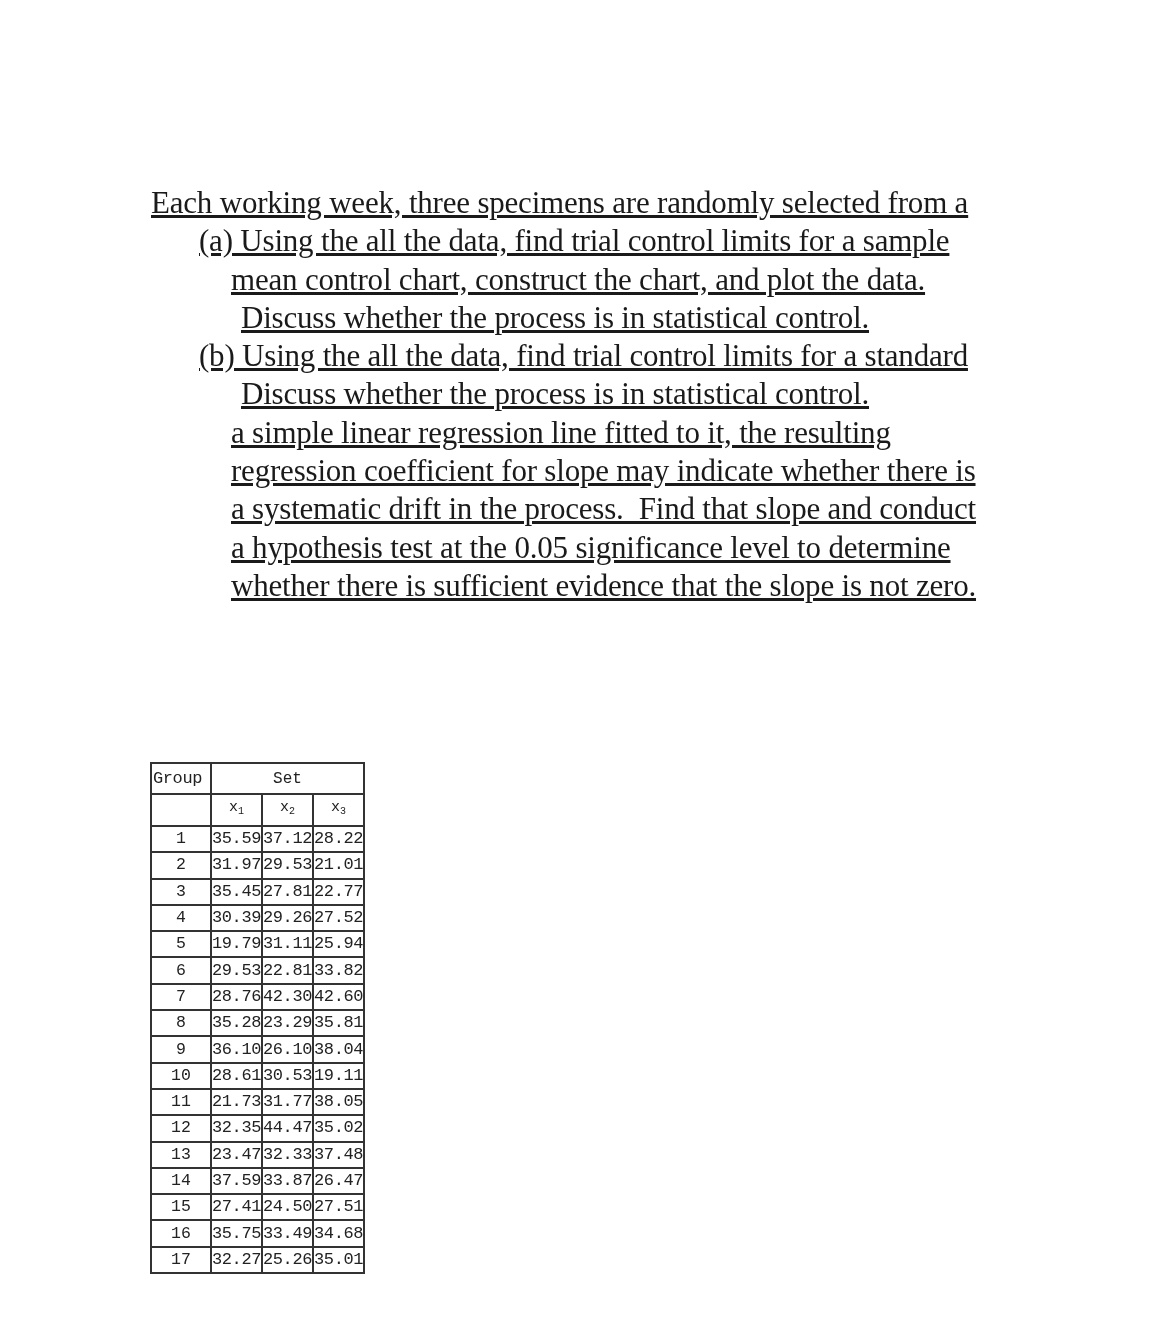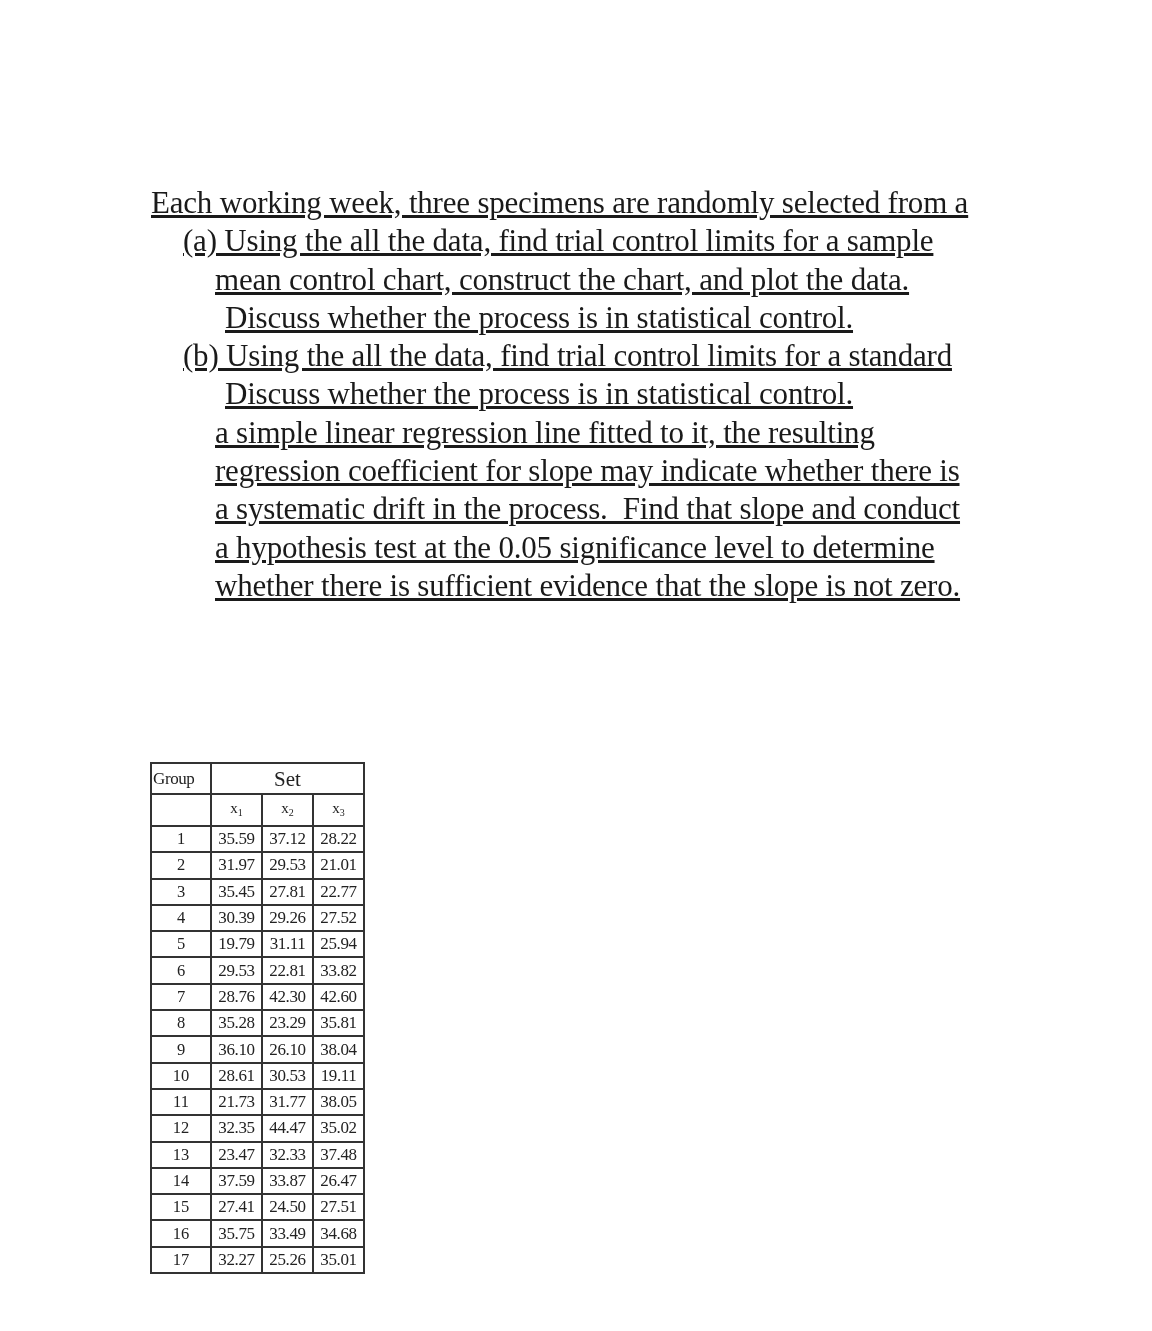--- a/index.html
+++ b/index.html
@@ -23,44 +23,44 @@
     font-size: 31px;
     line-height: 38.3px;
     letter-spacing: -0.2px;
   }
   .problem p { margin: 0; text-decoration: underline; }
   .intro { }
   .part {
     padding-left: 64px;
     text-indent: -32px;
   }
-  .part .line { display: block; }
+  .part .line { display: block; margin-left: 16px; }
   .part .line.indent2 { padding-left: 10px; }
 
   .data-table {
     position: absolute;
     left: 150px;
     top: 762px;
     border-collapse: collapse;
-    font-family: Liberation Serif, serif;
+    font-family: Liberation Mono, monospace;
     color: #222;
     padding-left: 28px;
   }
   .data-table td, .data-table th {
     border: 2px solid #333;
     padding: 0;
     text-align: center;
     font-weight: normal;
     height: 24.3px;
     font-size: 16.5px;
     line-height: 20px;
   }
   .data-table .hdr-row th {
     height: 29px;
-    font-size: 21px;
+    font-size: 16px;
   }
   .data-table .sub-row th {
     height: 30px;
     font-size: 15px;
   }
   .col-group { width: 60px; }
   .col-x { width: 51px; }
   .data-table td.val {
     letter-spacing: -0.4px;
     font-size: 17px;

